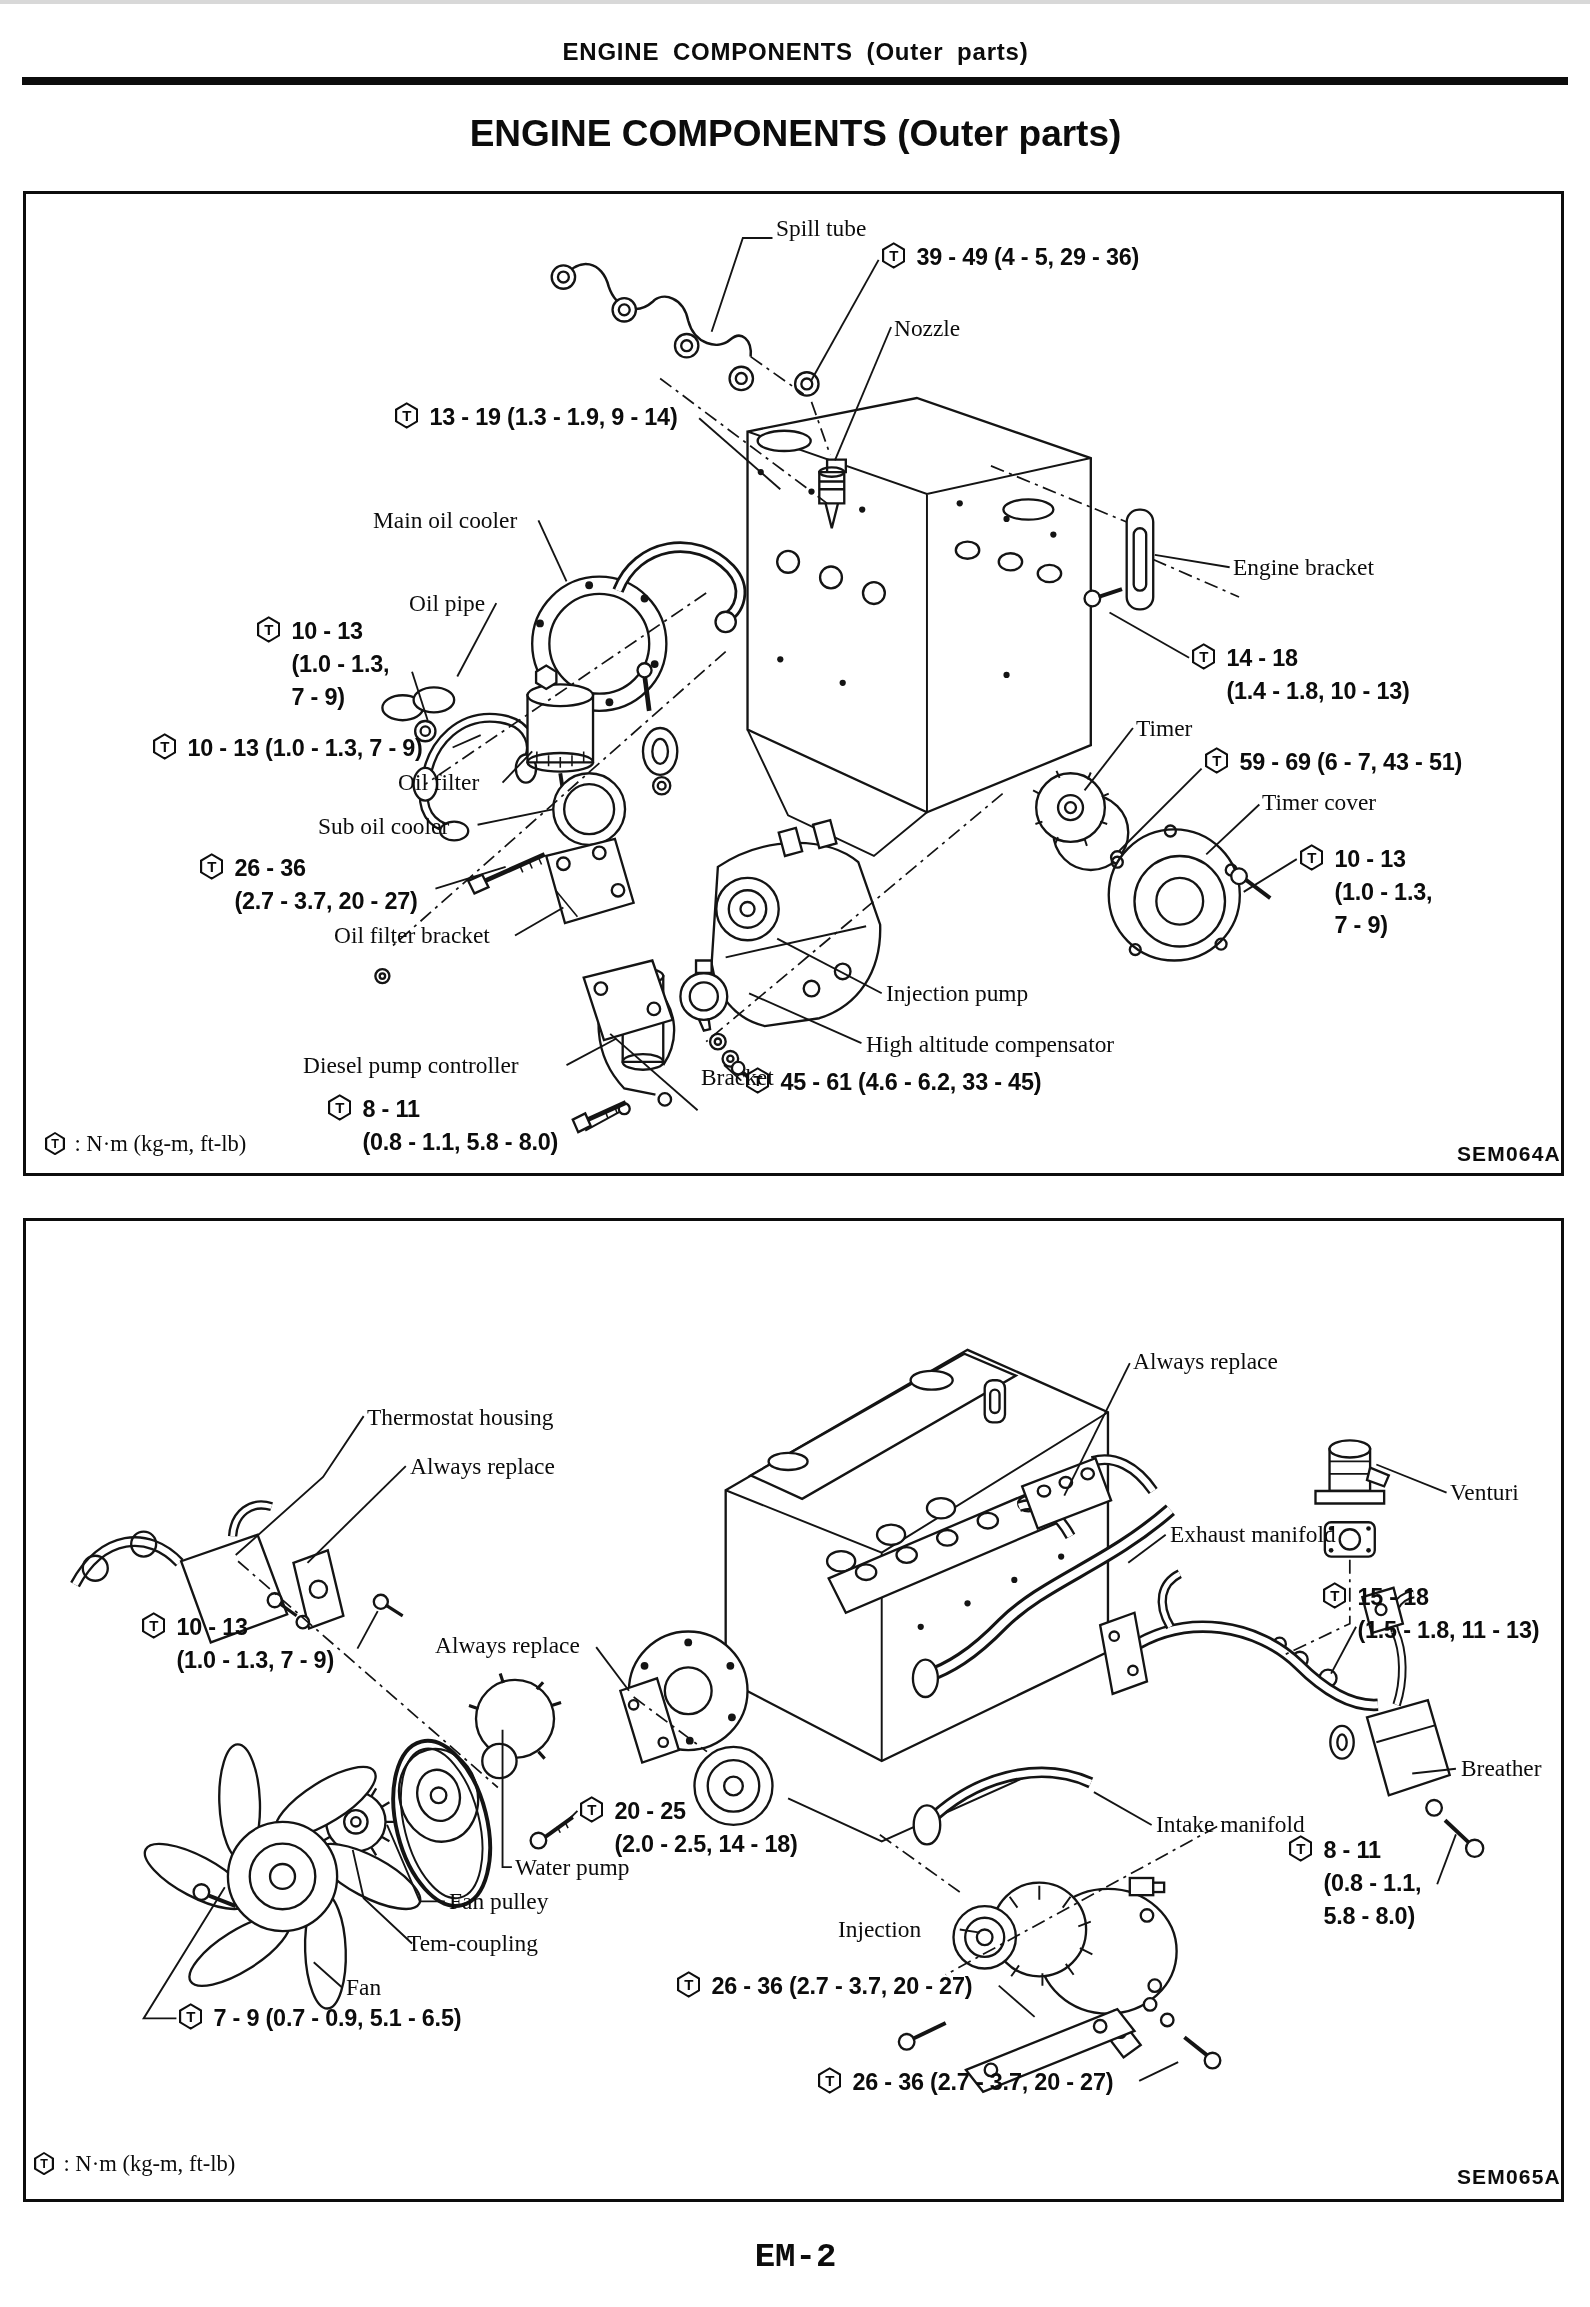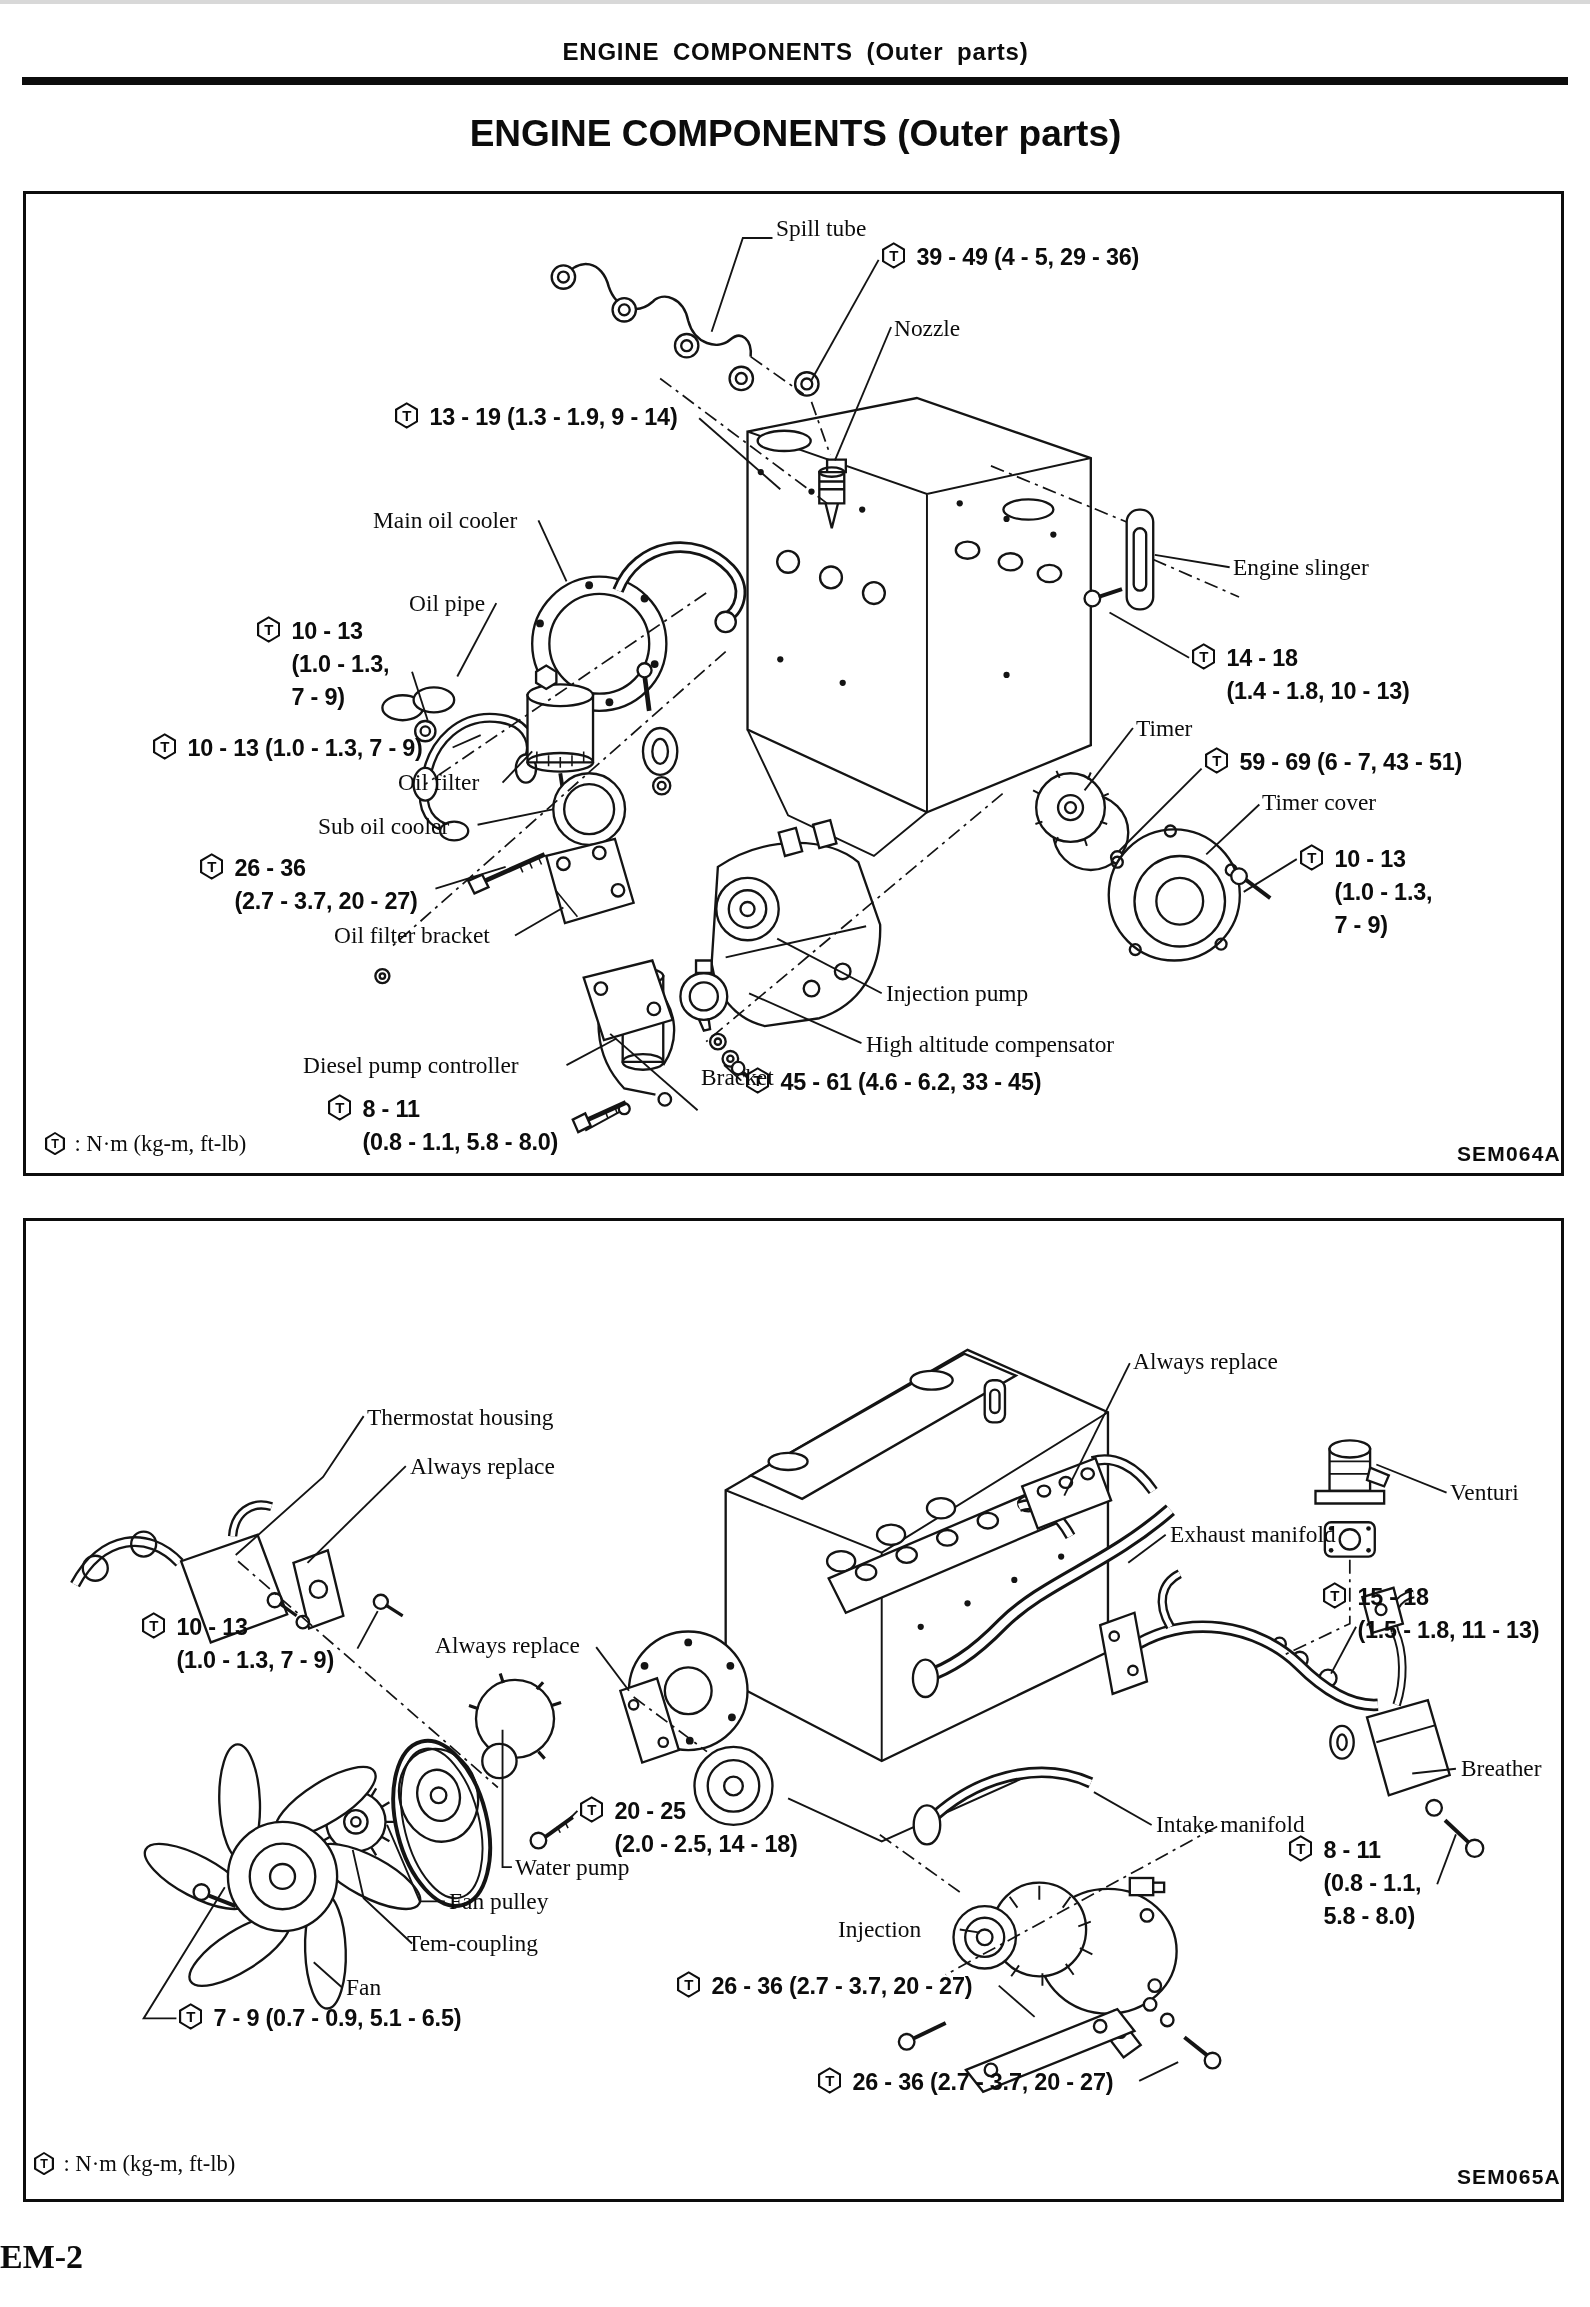--- a/index.html
+++ b/index.html
@@ -23,22 +23,22 @@
        display:flex;align-items:center;justify-content:center;}
   .hexin{width:19px;height:22px;background:#fff;
        clip-path:polygon(50% 0,100% 26%,100% 74%,50% 100%,0 74%,0 26%);
        display:flex;align-items:center;justify-content:center;
        font-family:"Liberation Sans",sans-serif;font-weight:bold;font-size:15px;color:#0c0c0c;}
   .legend{position:absolute;display:flex;align-items:center;gap:9.4px;font-size:22.6px;white-space:nowrap;}
   .legend .hex{width:20px;height:23.4px}
   .legend .hexin{width:15.6px;height:19px;font-size:12.5px}
   .figcode{position:absolute;width:164px;text-align:right;
        font-family:"Liberation Sans",sans-serif;font-weight:600;font-size:21px;letter-spacing:1.2px;}
-  .pagenum{position:absolute;left:0;top:2234px;width:100%;
-       font-family:Liberation Serif, serif;font-weight:bold;font-size:34px;}
+  .pagenum{position:absolute;left:0;top:2234px;width:100%;text-align:center;
+       font-family:Liberation Mono, monospace;font-weight:bold;font-size:34px;}
 </style>
 </head>
 <body>
 
 <div id="page">
 
   <div class="running-head">ENGINE COMPONENTS (Outer parts)</div>
   <div class="head-rule"></div>
   <h1 class="title">ENGINE COMPONENTS (Outer parts)</h1>
 
@@ -508,21 +508,21 @@
   <div class="pl" style="left:701px;top:1061px">Bracket</div>
   <div class="tq" style="left:328px;top:1091px">
     <span class="hex">
         <span class="hexin">T</span>
       </span>
     <span class="tqc">
       <span>8 - 11</span>
       <span>(0.8 - 1.1, 5.8 - 8.0)</span>
     </span>
   </div>
-  <div class="pl" style="left:1233px;top:551px">Engine slinger</div>
+  <div class="pl" style="left:1233px;top:551px">Engine bracket</div>
   <div class="tq" style="left:1192px;top:640px">
     <span class="hex">
         <span class="hexin">T</span>
       </span>
     <span class="tqc">
       <span>14 - 18</span>
       <span>(1.4 - 1.8, 10 - 13)</span>
     </span>
   </div>
   <div class="pl" style="left:1136px;top:712px">Timer</div>

